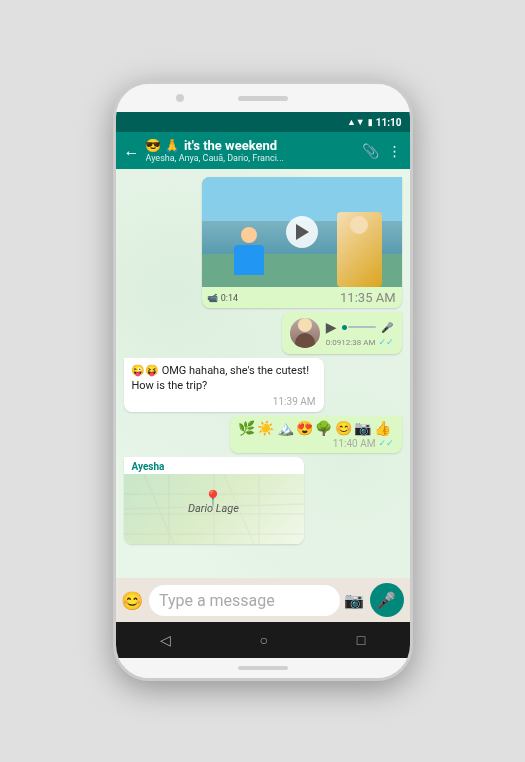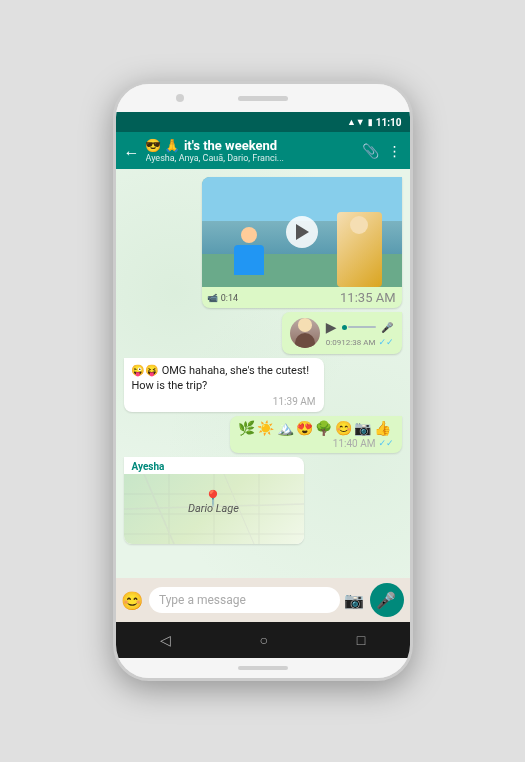--- a/index.html
+++ b/index.html
@@ -377,21 +377,21 @@
       color: #8d8d8d;
       font-size: 18px;
       cursor: pointer;
       flex-shrink: 0;
     }
     .msg-input {
       flex: 1;
       background: #fff;
       border-radius: 20px;
       padding: 6px 10px;
-      font-size: 12px;
+      font-size: 16px;
       color: #aaa;
       border: none;
       outline: none;
     }
     .camera-btn {
       color: #8d8d8d;
       font-size: 16px;
       cursor: pointer;
       flex-shrink: 0;
     }

